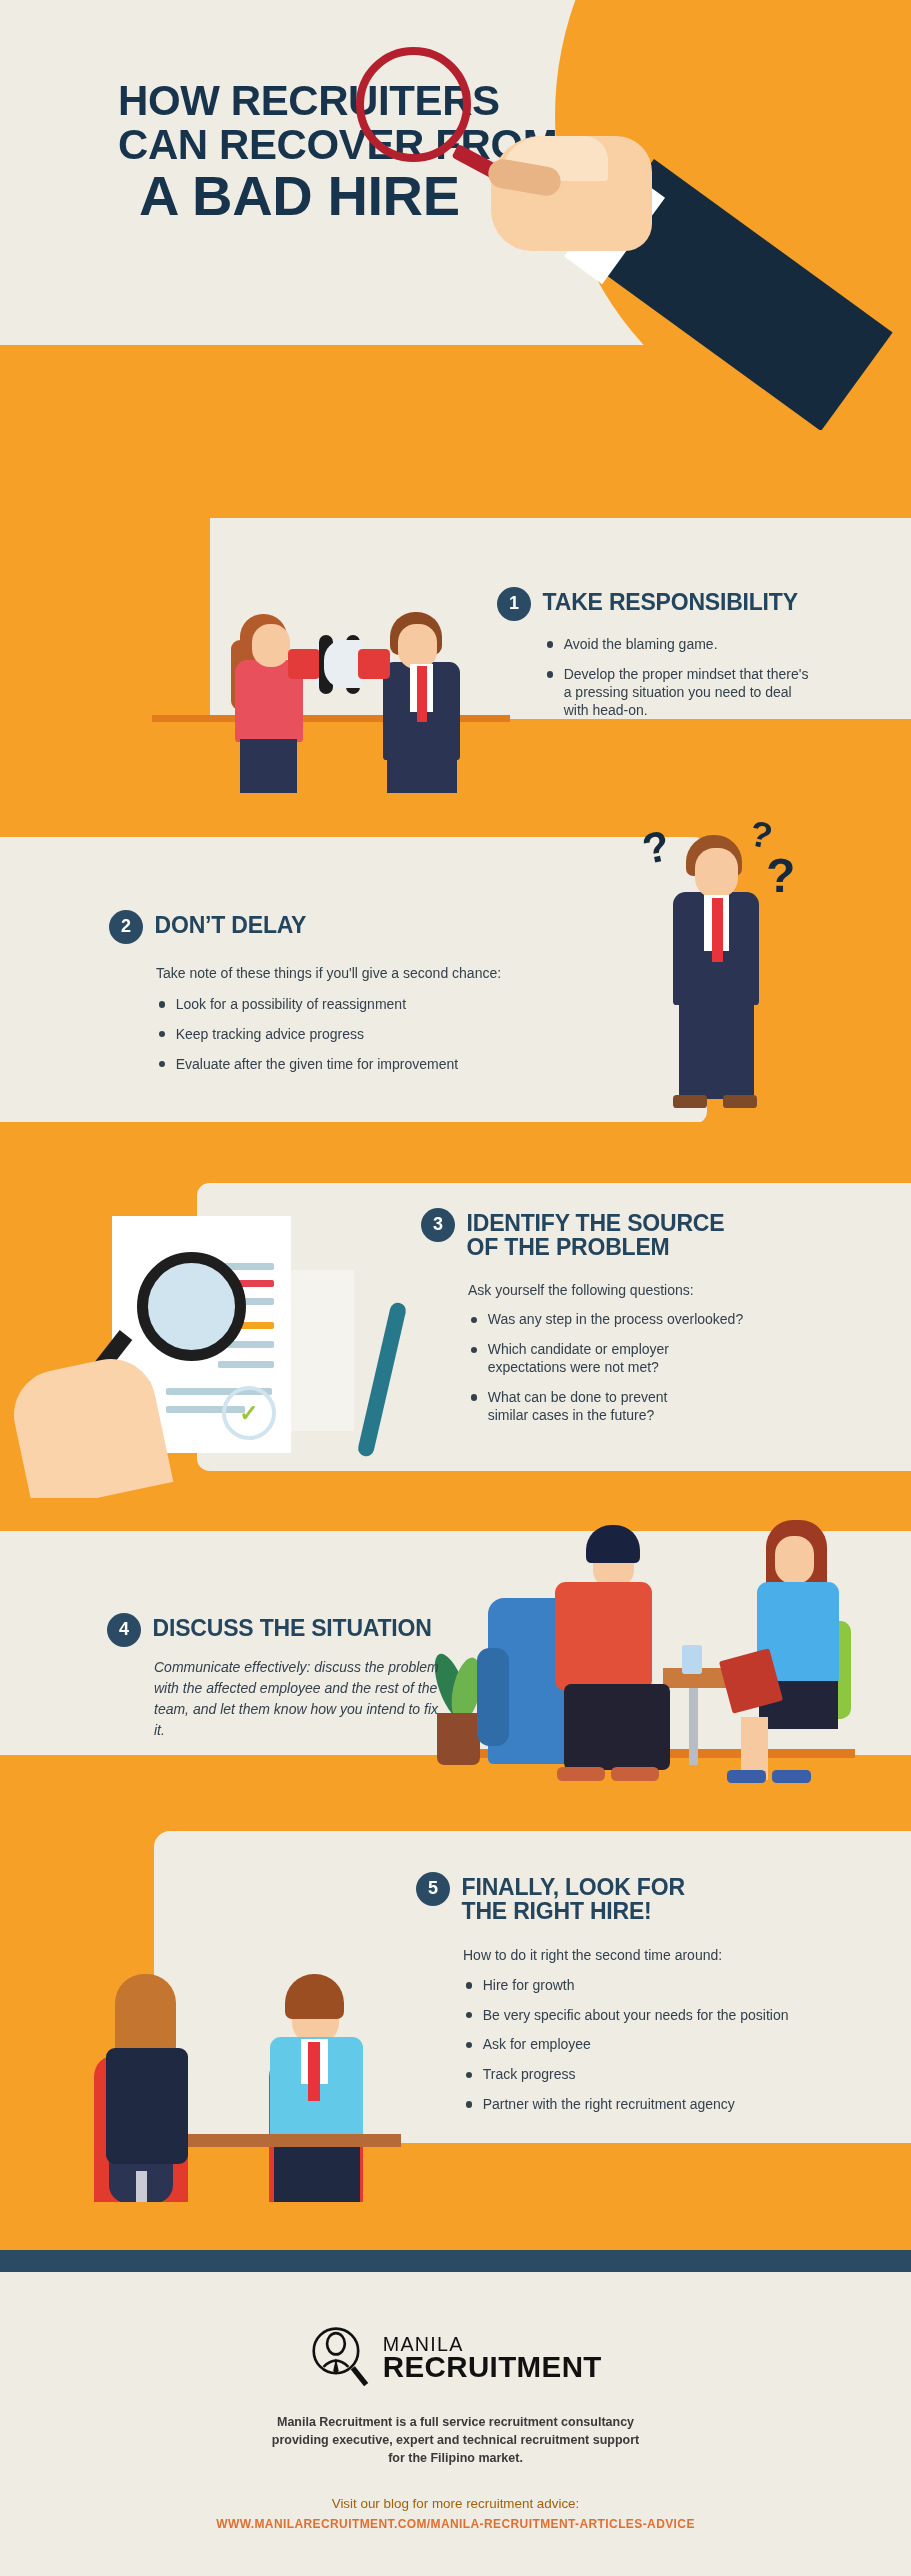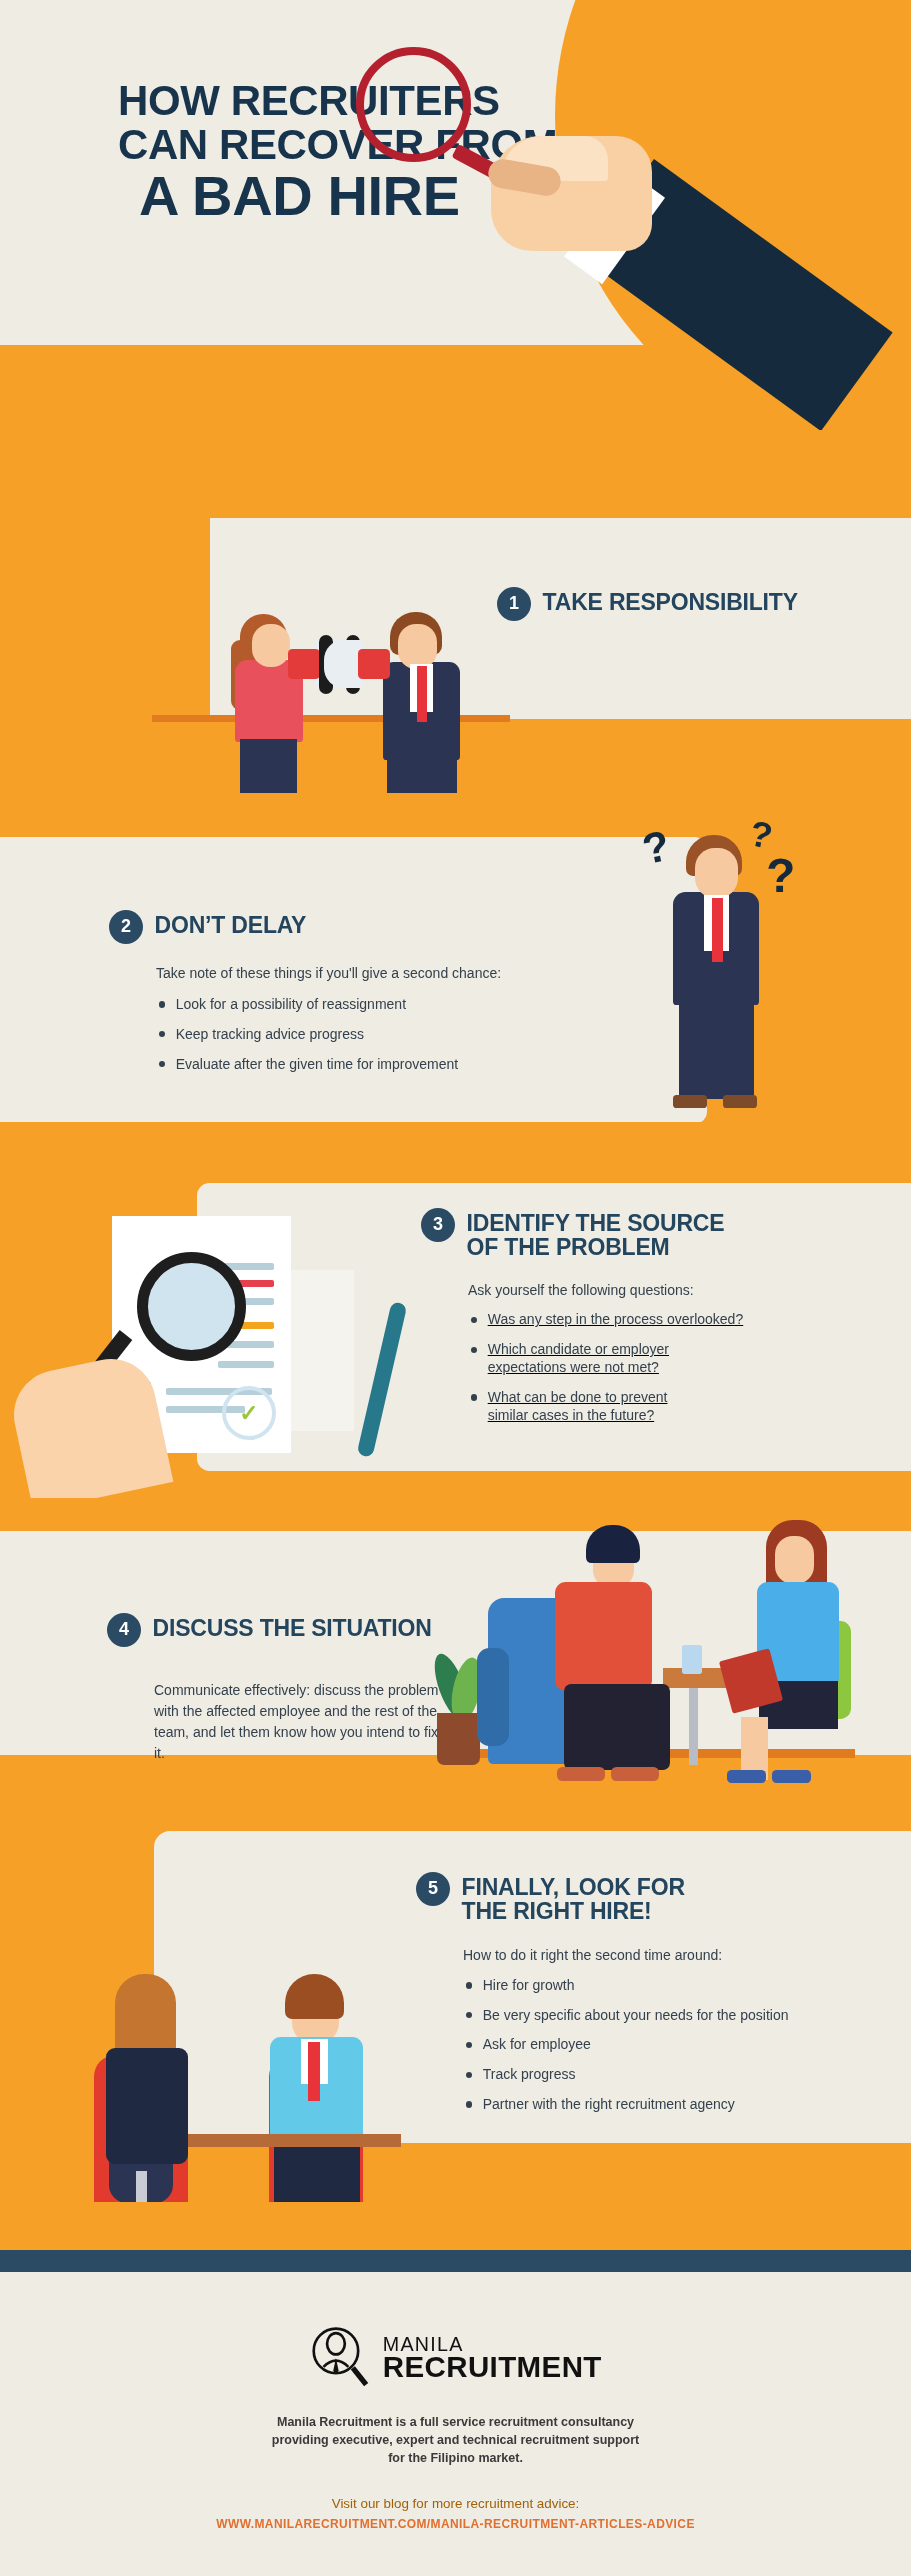--- a/index.html
+++ b/index.html
@@ -471,20 +471,24 @@
       <div class="mega2c"></div>
       <div class="mega2"></div>
     </div>
   </div>
 
   <div class="t1">
     <div class="step-head">
       <div class="badge">1</div>
       <div class="step-title">TAKE RESPONSIBILITY</div>
     </div>
+    <ul class="blist" style="margin-left:47px;margin-top:14.3px;">
+      <li>Avoid the blaming game.</li>
+      <li style="max-width:273px;">Develop the proper mindset that there's a pressing situation you need to deal with head-on.</li>
+    </ul>
   </div>
 
   <div class="sec2">
     <div class="sec2-panel"></div>
     <div>
       <div class="q1">?</div>
       <div class="q2">?</div>
       <div class="q3">?</div>
       <div class="th-hair"></div>
       <div class="th-face"></div>
@@ -535,21 +539,21 @@
 
   <div class="t3">
     <div class="step-head">
       <div class="badge">3</div>
       <div class="step-title">
         <span>IDENTIFY THE SOURCE</span><br>
         <span>OF THE PROBLEM</span>
       </div>
     </div>
     <div class="body-text" style="margin-left:47px;margin-top:21.5px;">Ask yourself the following questions:</div>
-    <ul class="blist" style="margin-left:47px;margin-top:10.7px;text-decoration:underline;">
+    <ul class="blist" style="margin-left:47px;margin-top:10.7px;">
       <li>Was any step in the process overlooked?</li>
       <li style="max-width:251px;">Which candidate or employer expectations were not met?</li>
       <li style="max-width:233px;">What can be done to prevent similar cases in the future?</li>
     </ul>
   </div>
 
   <div class="sec4">
     <div class="sec4-panel"></div>
     <div class="sec4-floor"></div>
     <div>
@@ -577,21 +581,21 @@
       <div class="s4-w-shoe2"></div>
       <div class="s4-folder"></div>
     </div>
   </div>
 
   <div class="t4">
     <div class="step-head">
       <div class="badge">4</div>
       <div class="step-title">DISCUSS THE SITUATION</div>
     </div>
-    <div class="body-text" style="margin-left:47px;margin-top:33px;max-width:287px;line-height:1.5;">Communicate effectively: discuss the problem with the affected employee and the rest of the team, and let them know how you intend to fix it.</div>
+    <div class="body-text" style="margin-left:47px;margin-top:10px;max-width:287px;line-height:1.5;font-style:italic;">Communicate effectively: discuss the problem with the affected employee and the rest of the team, and let them know how you intend to fix it.</div>
   </div>
 
   <div class="sec5">
     <div class="sec5-panel"></div>
     <div>
 
       <div class="s5-chair2"></div>
       <div class="s5-f-face"></div>
       <div class="s5-f-hair"></div>
       <div class="s5-f-body"></div>

